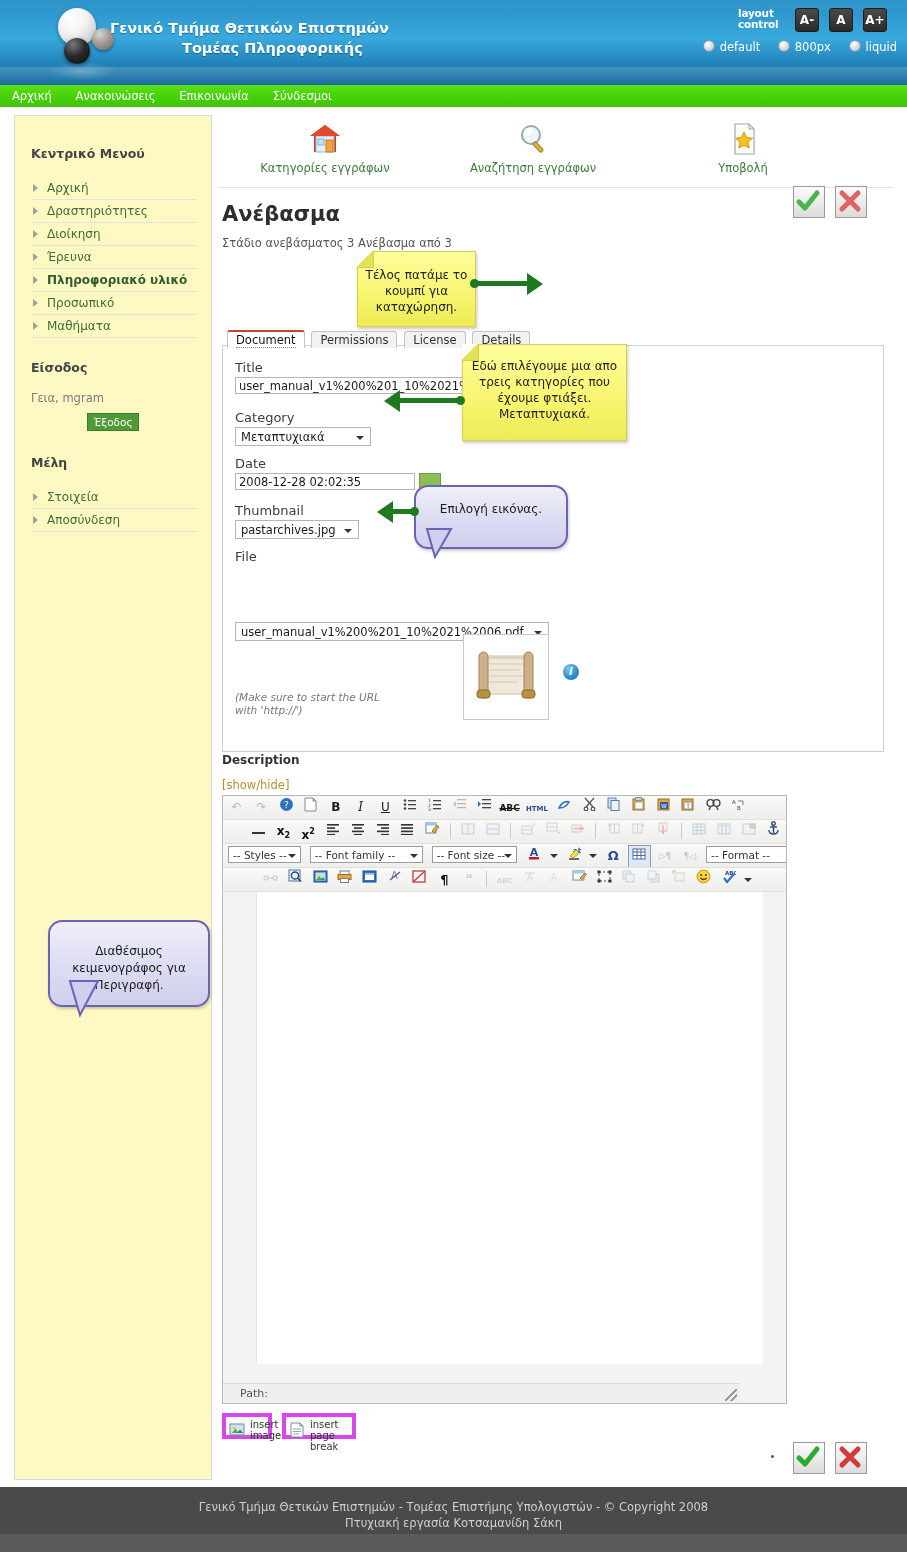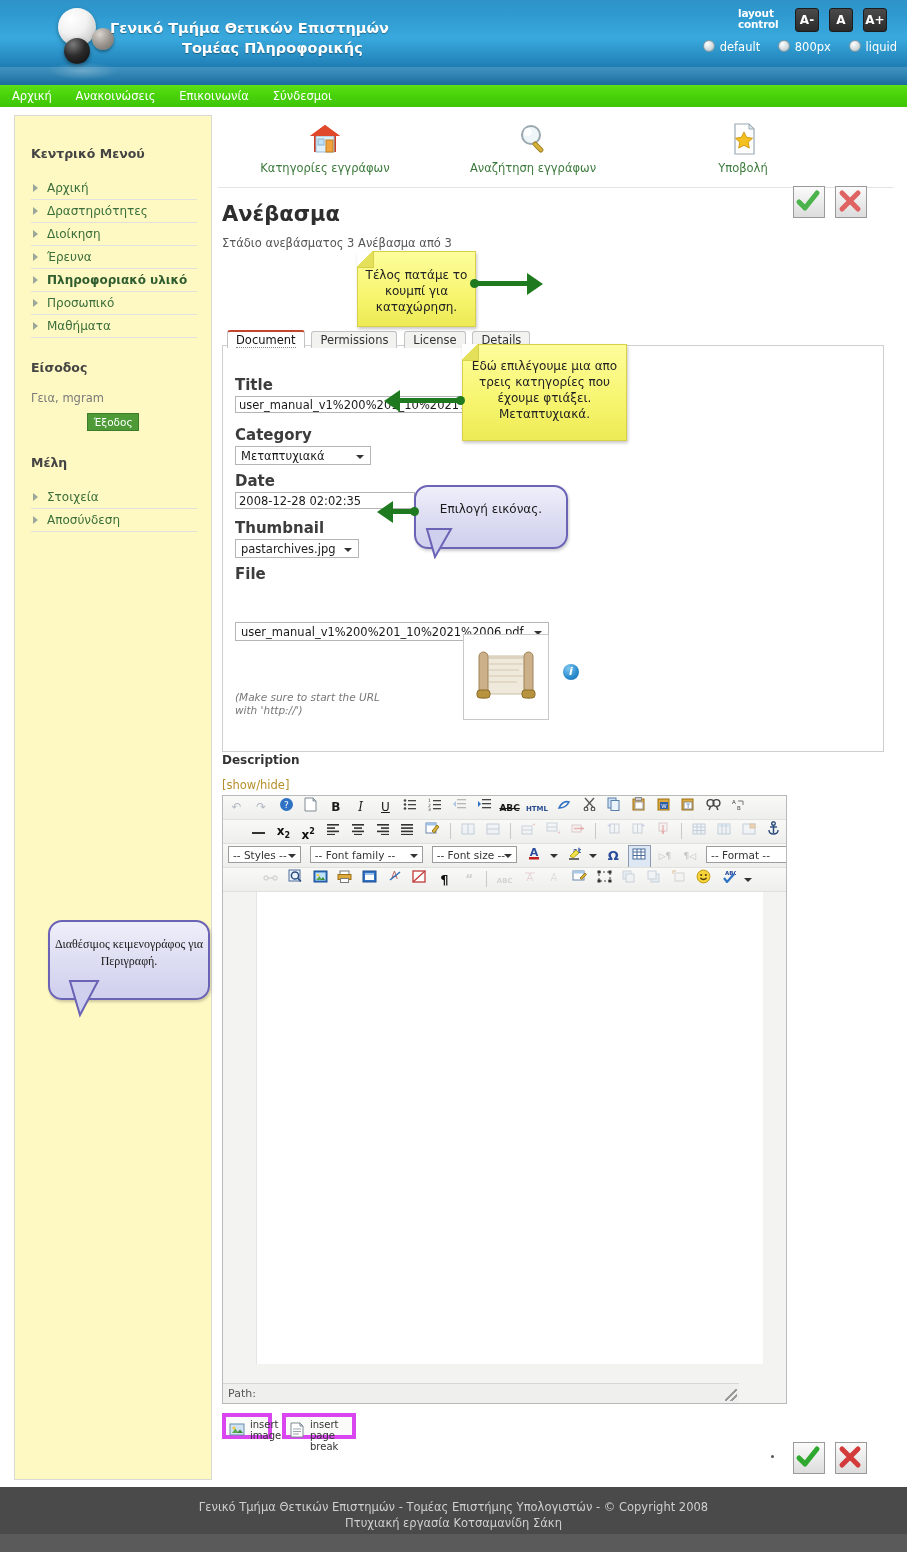--- a/index.html
+++ b/index.html
@@ -166,21 +166,21 @@
     background: #f2f2f0; border: 1px solid #c3c3c3; border-bottom: none;
     border-radius: 3px 3px 0 0; cursor: pointer;
   }
   .tab.active {
     background: #ffffff; border-top: 2px solid #c4452f;
     color: #111; font-weight: normal;
   }
   .tab.active .tlbl { border-bottom: 1px dotted #888; }
 
   .fld-label {
-    color: #3c3c3c; font-weight: bold; font-size: 15px; margin: 16px 0 2px 0;
+    color: #3c3c3c; font-weight: normal; font-size: 13px; margin: 0 0 2px 0;
   }
   .fld-group { position: absolute; left: 12px; }
   .txt-input {
     height: 17px; border: 1px solid #b5b5b5; background: #ffffff;
     font-family: "DejaVu Sans", "Liberation Sans", sans-serif; font-size: 11.5px;
     color: #1a1a1a; padding: 0 3px; box-sizing: border-box;
   }
   .sel {
     position: relative; height: 19px; border: 1px solid #b5b5b5; background: #ffffff;
     font-size: 11.5px; color: #1a1a1a; line-height: 19px; padding-left: 5px;
@@ -250,21 +250,21 @@
   }
   #edit-area {
     position: absolute; left: 33px; top: 96px; width: 507px; height: 472px;
     background: #ffffff; border-left: 1px solid #e4e4e4; border-right: 1px solid #e4e4e4;
   }
   #edit-strip-l { position: absolute; left: 0; top: 96px; width: 33px; height: 472px; background: #f3f3f1; }
   #edit-strip-r { position: absolute; left: 540px; top: 96px; width: 23px; height: 472px; background: #f3f3f1; }
   #path-bar {
     position: absolute; left: 0; bottom: 0; width: 516px; height: 20px;
     background: #efefed; border-top: 1px solid #d6d6d2;
-    font-size: 11px; color: #555; line-height: 20px; padding-left: 5px;
+    font-size: 11px; color: #555; line-height: 20px; padding-left: 17px;
     box-sizing: border-box;
   }
   #path-bar .grip {
     position: absolute; right: 2px; bottom: 2px; width: 12px; height: 12px;
     background:
       linear-gradient(135deg, transparent 45%, #9a9a9a 45%, #9a9a9a 55%, transparent 55%),
       linear-gradient(135deg, transparent 70%, #9a9a9a 70%, #9a9a9a 80%, transparent 80%);
   }
 
   .insert-btn {
@@ -886,21 +886,21 @@
     <div class="bubble" style="left:414px; top:378px; width:150px; height:46px; padding-top:14px;">
       <span>Επιλογή εικόνας.</span>
     </div>
     <svg style="position:absolute; left:425px; top:420px;" width="40" height="40" viewBox="0 0 40 40">
       <polygon points="2,2 26,2 10,30" fill="#cfcfee" stroke="#6b63b5" stroke-width="2"></polygon>
     </svg>
     <div class="arrow-line" style="left:393px; top:402px; width:25px;"></div>
     <div class="arrow-dot" style="left:410px; top:400px;"></div>
     <div class="arrow-head left" style="left:377px; top:394px;"></div>
 
-    <div class="bubble" style="left:48px; top:813px; width:158px; height:62px; padding-top:14px;font-family:Liberation Serif, serif;">
+    <div class="bubble" style="left:48px; top:813px; width:158px; height:62px; padding-top:21px;">
       <span>Διαθέσιμος κειμενογράφος για Περιγραφή.</span>
     </div>
     <svg style="position:absolute; left:68px; top:872px;" width="46" height="46" viewBox="0 0 46 46">
       <polygon points="2,2 30,2 12,36" fill="#cfcfee" stroke="#6b63b5" stroke-width="2"></polygon>
     </svg>
 
   </div>
 
   <div id="footer">
     <div>Γενικό Τμήμα Θετικών Επιστημών - Τομέας Επιστήμης Υπολογιστών - © Copyright 2008</div>

